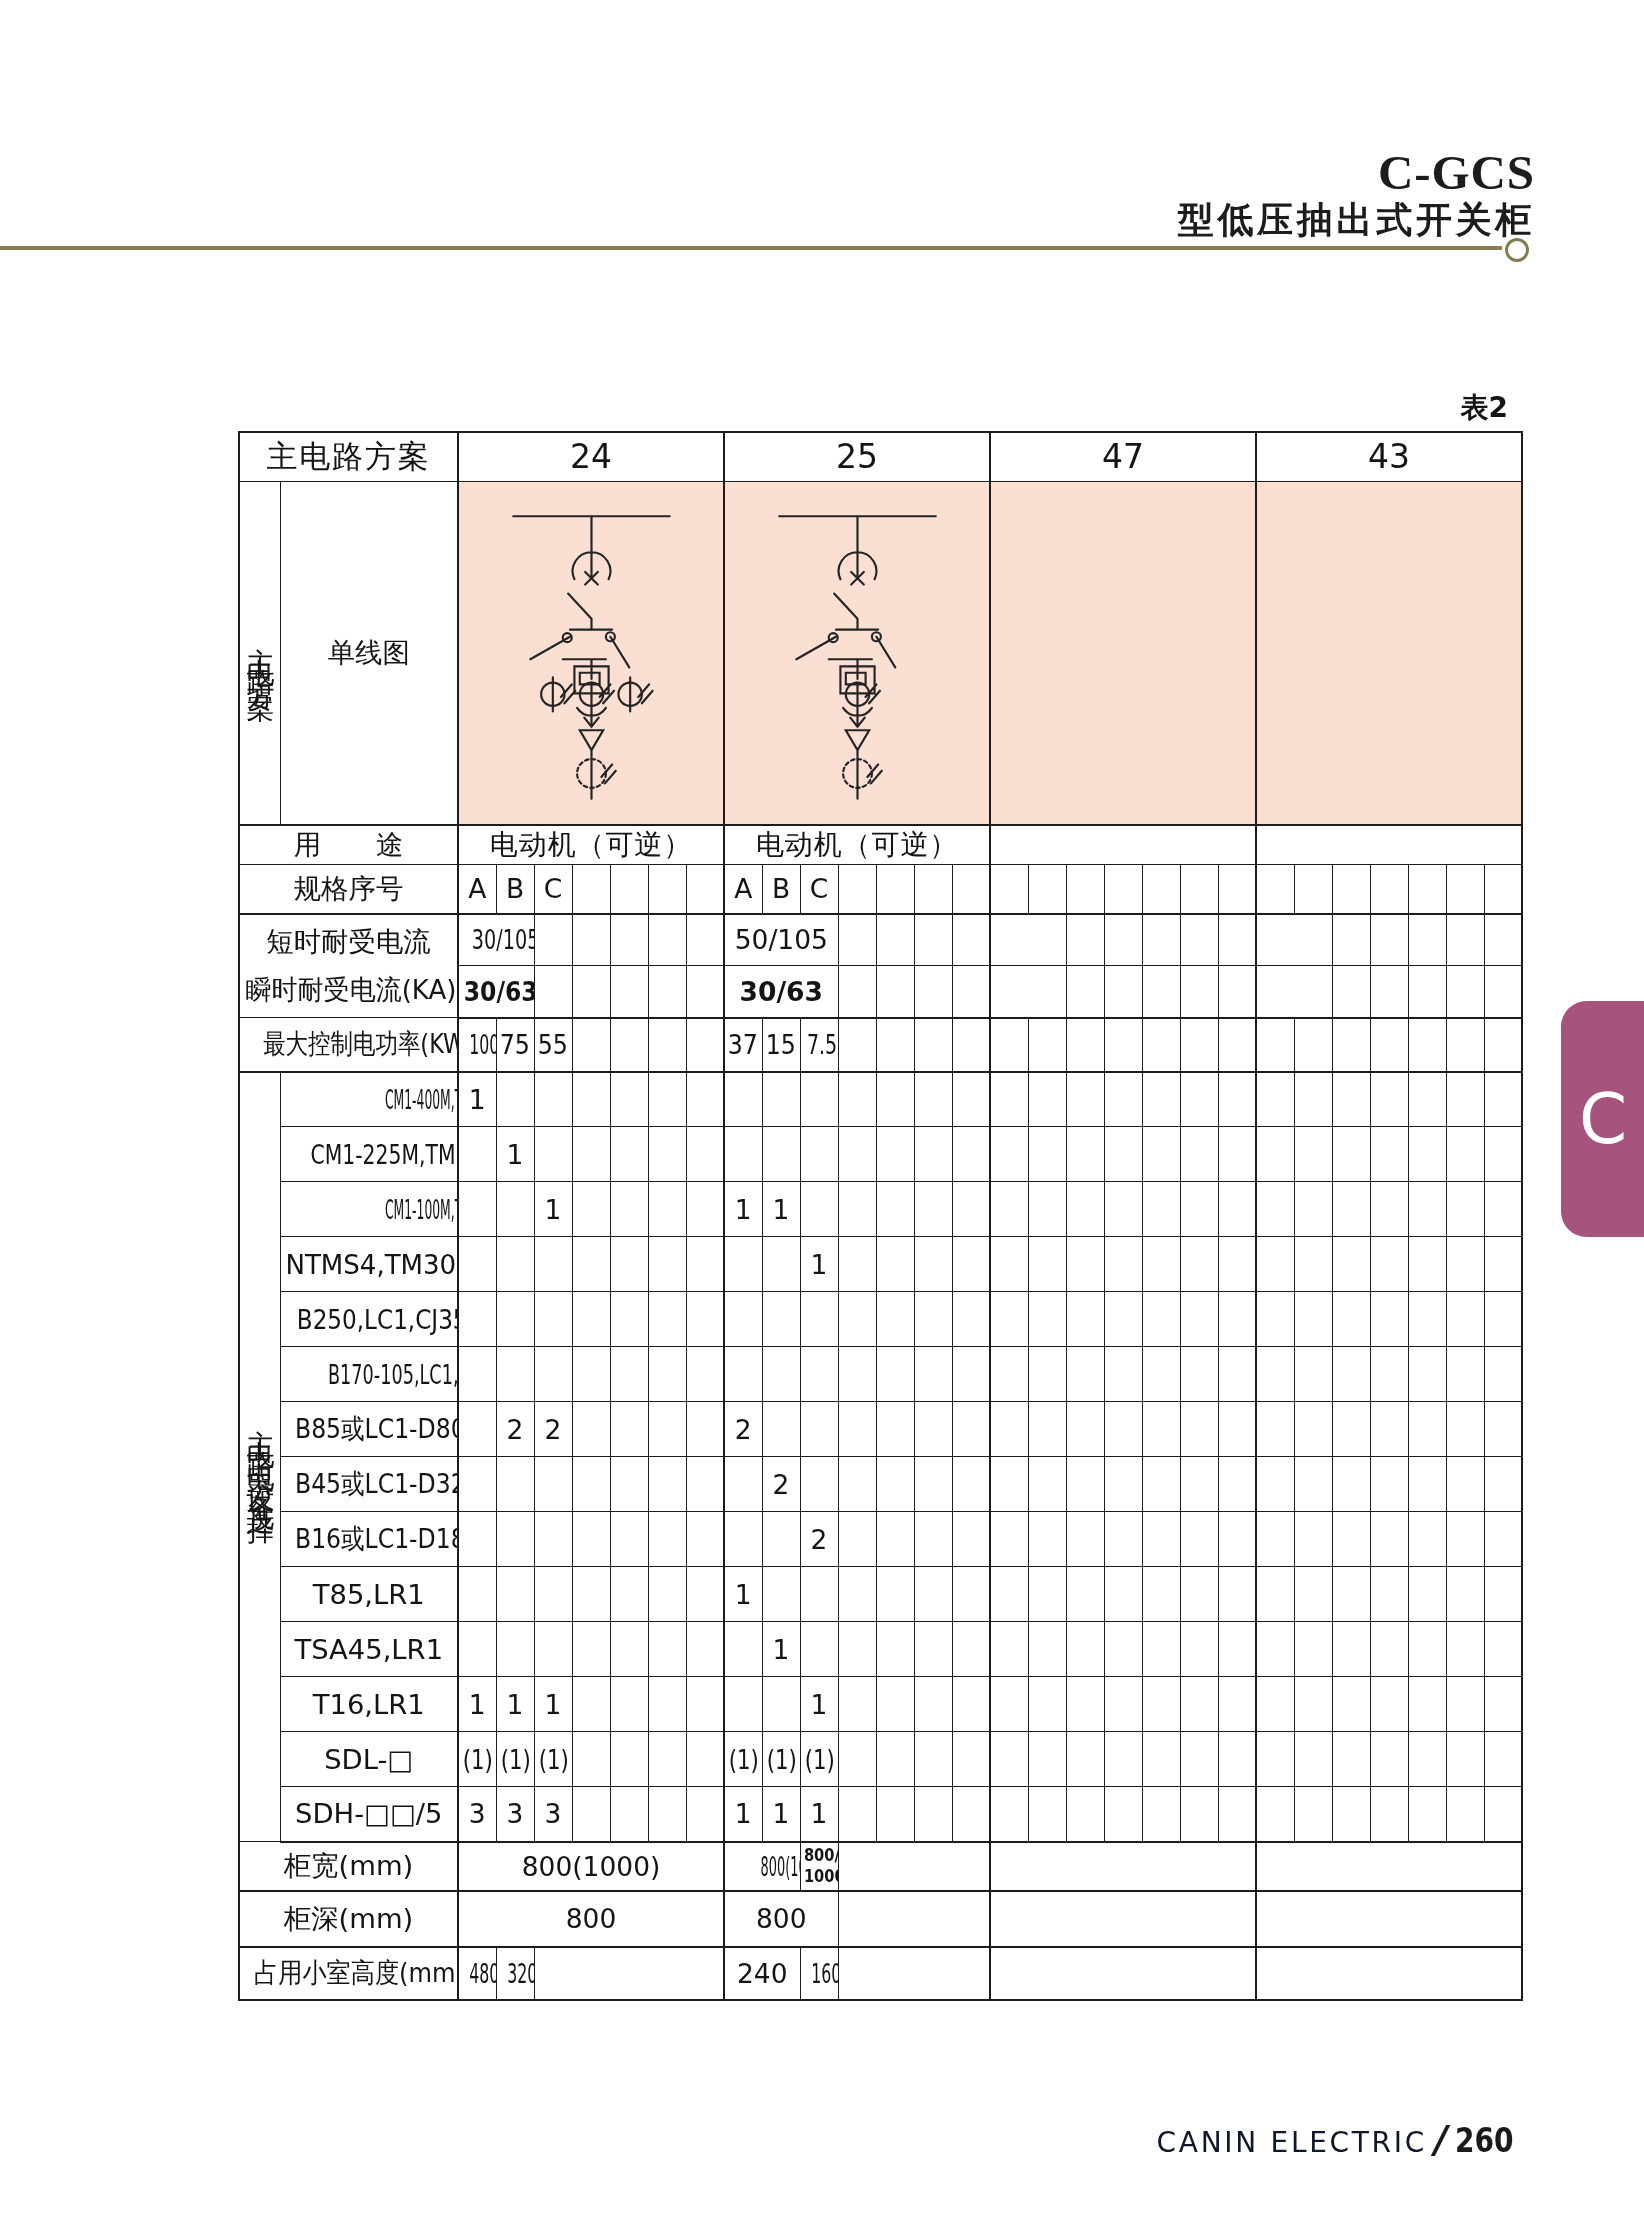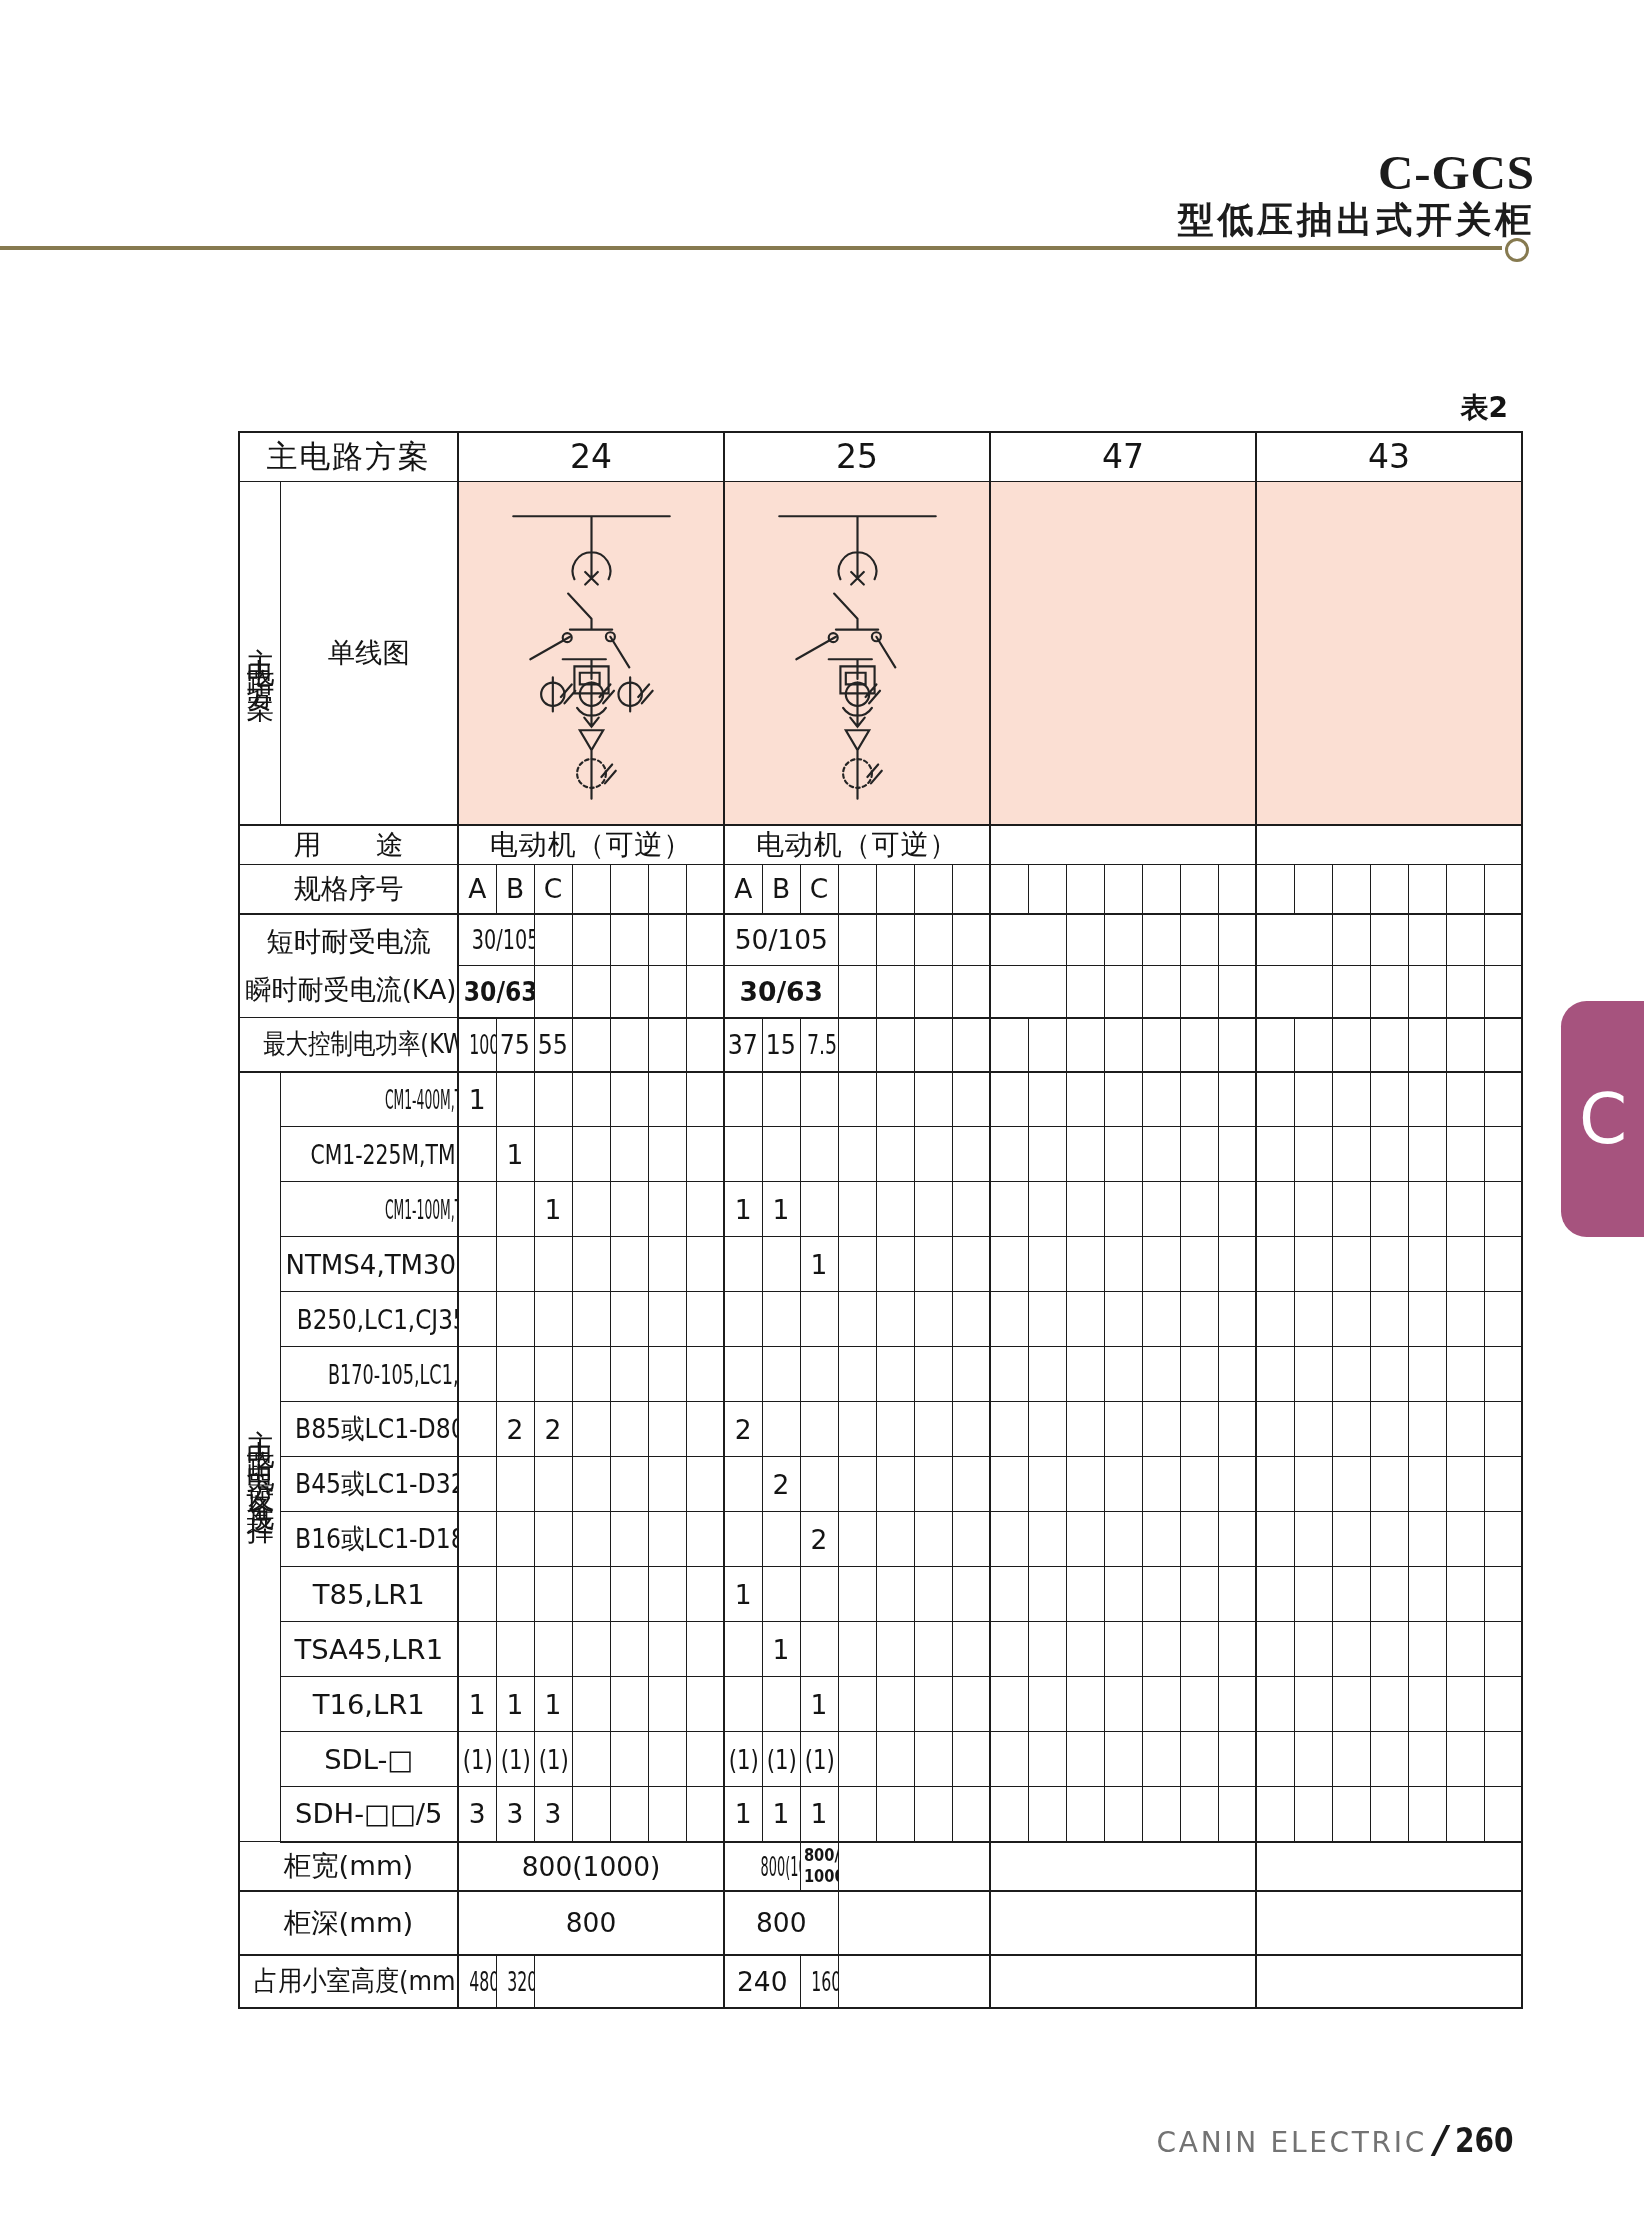--- a/index.html
+++ b/index.html
@@ -47,21 +47,21 @@
   .tab{
     position:absolute;right:0;top:1001px;width:84px;height:236px;
     background:#a6537e;border-radius:25.6px 0 0 25.6px;color:#ffffff;
     display:flex;align-items:center;justify-content:center;
     font-size:69px;font-weight:400;
   }
   .footer{
     position:absolute;top:2118px;right:121px;
     display:flex;align-items:baseline;gap:7.3px;white-space:nowrap;
   }
-  .footer .brand{color:#737373;font-size:28px;letter-spacing:2.7px}
+  .footer .brand{color:#0f172a;font-size:28px;letter-spacing:2.7px}
   .footer .slash{color:#1a1a1a;font-weight:700;font-style:italic;font-size:37px}
   .footer .pg{color:#1a1a1a;font-weight:700;font-size:33px;display:inline-block;transform:scaleX(.85);transform-origin:left center}
 </style>
 </head>
 <body>
 
 <div class="page-title">C-GCS</div>
 <div class="page-subtitle">型低压抽出式开关柜</div>
 <div class="sep"></div>
 <div class="sep-dot"></div>
@@ -715,21 +715,21 @@
             </div>
             <div>
               <span class="fitw" style="transform: scaleX(0.843); transform-origin: center center;">1000/2</span>
             </div>
           </div>
         </td>
         <td colspan="4"></td>
         <td colspan="7" class="mc"></td>
         <td colspan="7" class="mc"></td>
       </tr>
-      <tr class="tb" style="height: 64px;">
+      <tr class="tb" style="height: 56px;">
         <td colspan="2" class="lab"><span class="fitw">柜深(mm)</span></td>
         <td colspan="7" class="mc"><span class="fitw">800</span></td>
         <td colspan="3" class="mc"><span class="fitw">800</span></td>
         <td colspan="4"></td>
         <td colspan="7" class="mc"></td>
         <td colspan="7" class="mc"></td>
       </tr>
       <tr style="height: 53px;">
         <td colspan="2" class="lab"><span class="fitw" style="transform: scaleX(0.882); transform-origin: center center;">占用小室高度(mm)</span></td>
         <td class="mc"><span class="fitw" style="transform: scaleX(0.596); transform-origin: center center;">480</span></td>

